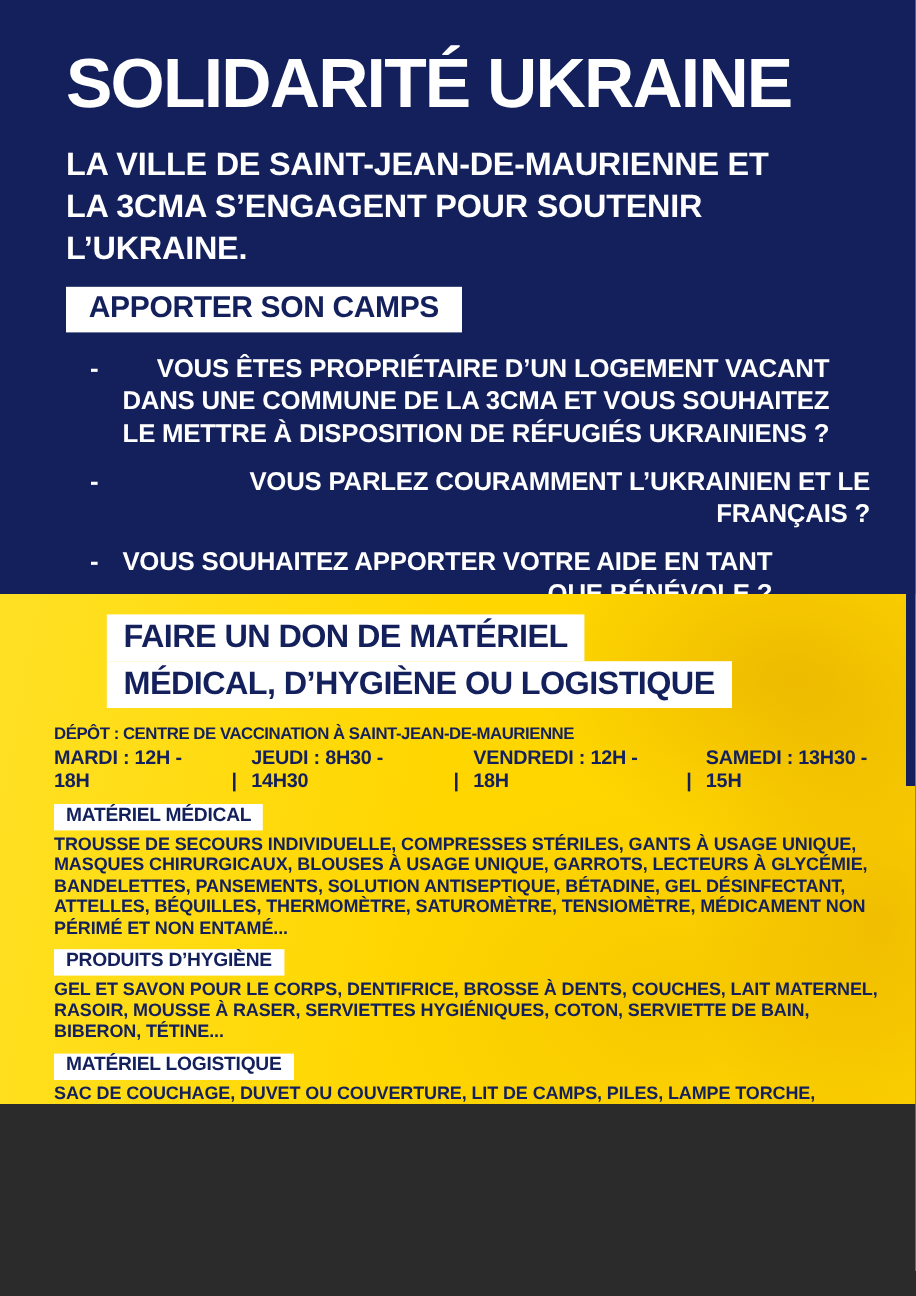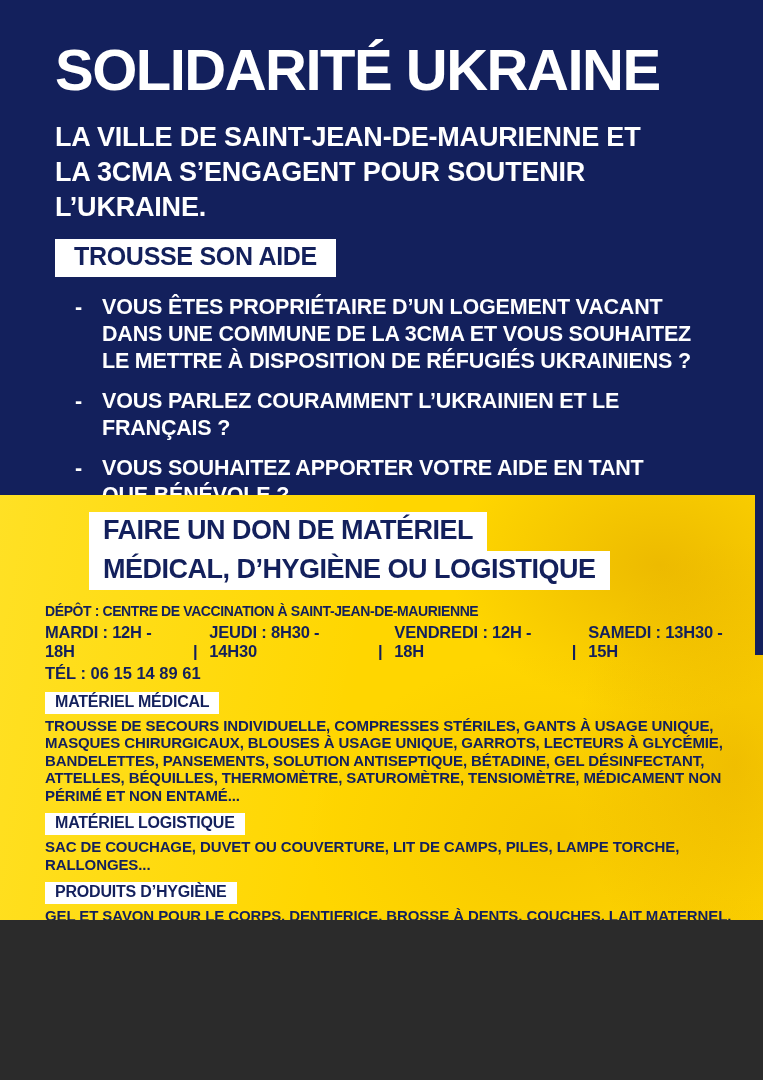--- a/index.html
+++ b/index.html
@@ -19,21 +19,21 @@
   }
   .subtitle { margin-top:21px; font-size:27px; font-weight:bold; letter-spacing:-0.2px; line-height:35px; }
   .subtitle .line { display:block; }
   .help-heading-box {
     display:inline-block; background:#FFFFFF; color:#13205C;
     font-size:25px; font-weight:bold; padding:3px 19px 6px; margin-top:14px; letter-spacing:-0.3px;
   }
   .bullets { margin-top:17px; padding-left:20px; }
   .bullet { display:flex; margin-bottom:13px; font-size:21.5px; font-weight:bold; line-height:27px; letter-spacing:-0.2px; }
   .bullet .dash { width:27px; flex:none; }
-  .bullet .bl { display:block; }
+  .bullet .bl { display:block;text-align:right; }
   .write { display:flex; margin-top:16px; font-size:23px; font-weight:bold; letter-spacing:-0.2px; }
   .write .wlabel { margin-right:14px; }
 
   
   .yellow {
     position:relative; height:585px; box-sizing:border-box; color:#13205C;
     padding:17px 12px 0 45px; background:#FFD600; overflow:hidden;
   }
   .yellow::before {
     content:""; position:absolute; inset:0; pointer-events:none;
@@ -93,21 +93,21 @@
 <div class="poster">
 
   <section class="top">
     <h1 class="title">SOLIDARITÉ UKRAINE</h1>
 
     <div class="subtitle">
       <span class="line">LA VILLE DE SAINT-JEAN-DE-MAURIENNE ET</span>
       <span class="line">LA 3CMA S’ENGAGENT POUR SOUTENIR L’UKRAINE.</span>
     </div>
 
-    <div class="help-heading-box">TROUSSE SON AIDE</div>
+    <div class="help-heading-box">APPORTER SON CAMPS</div>
 
     <div class="bullets">
       <div class="bullet">
         <span class="dash">-</span>
         <span class="btxt">
           <span class="bl">VOUS ÊTES PROPRIÉTAIRE D’UN LOGEMENT VACANT</span>
           <span class="bl">DANS UNE COMMUNE DE LA 3CMA ET VOUS SOUHAITEZ</span>
           <span class="bl">LE METTRE À DISPOSITION DE RÉFUGIÉS UKRAINIENS ?</span>
         </span>
       </div>
@@ -143,35 +143,34 @@
       <div class="schedule">
         <span>MARDI : 12H - 18H</span>
         <span class="sep">|</span>
         <span>JEUDI : 8H30 - 14H30</span>
         <span class="sep">|</span>
         <span>VENDREDI : 12H - 18H</span>
         <span class="sep">|</span>
         <span>SAMEDI : 13H30 - 15H</span>
       </div>
 
-      <div class="phone">TÉL : 06 15 14 89 61</div>
 
       <div class="cat">
         <span class="cat-label">MATÉRIEL MÉDICAL</span>
         <div class="cat-items">TROUSSE DE SECOURS INDIVIDUELLE, COMPRESSES STÉRILES, GANTS À USAGE UNIQUE, MASQUES CHIRURGICAUX, BLOUSES À USAGE UNIQUE, GARROTS, LECTEURS À GLYCÉMIE, BANDELETTES, PANSEMENTS, SOLUTION ANTISEPTIQUE, BÉTADINE, GEL DÉSINFECTANT, ATTELLES, BÉQUILLES, THERMOMÈTRE, SATUROMÈTRE, TENSIOMÈTRE, MÉDICAMENT NON PÉRIMÉ ET NON ENTAMÉ...</div>
       </div>
 
       <div class="cat">
+        <span class="cat-label">PRODUITS D’HYGIÈNE</span>
+        <div class="cat-items">GEL ET SAVON POUR LE CORPS, DENTIFRICE, BROSSE À DENTS, COUCHES, LAIT MATERNEL, RASOIR, MOUSSE À RASER, SERVIETTES HYGIÉNIQUES, COTON, SERVIETTE DE BAIN, BIBERON, TÉTINE...</div>
+      </div>
+
+      <div class="cat">
         <span class="cat-label">MATÉRIEL LOGISTIQUE</span>
         <div class="cat-items">SAC DE COUCHAGE, DUVET OU COUVERTURE, LIT DE CAMPS, PILES, LAMPE TORCHE, RALLONGES...</div>
-      </div>
-
-      <div class="cat">
-        <span class="cat-label">PRODUITS D’HYGIÈNE</span>
-        <div class="cat-items">GEL ET SAVON POUR LE CORPS, DENTIFRICE, BROSSE À DENTS, COUCHES, LAIT MATERNEL, RASOIR, MOUSSE À RASER, SERVIETTES HYGIÉNIQUES, COTON, SERVIETTE DE BAIN, BIBERON, TÉTINE...</div>
       </div>
 
       <div class="money-box">FAIRE UN DON D’ARGENT</div>
 
       <div class="money-body">
         <span class="line">LES BESOINS EN UKRAINE SE PORTENT PRIORITAIREMENT SUR</span>
 
       </div>
 
     </div>

